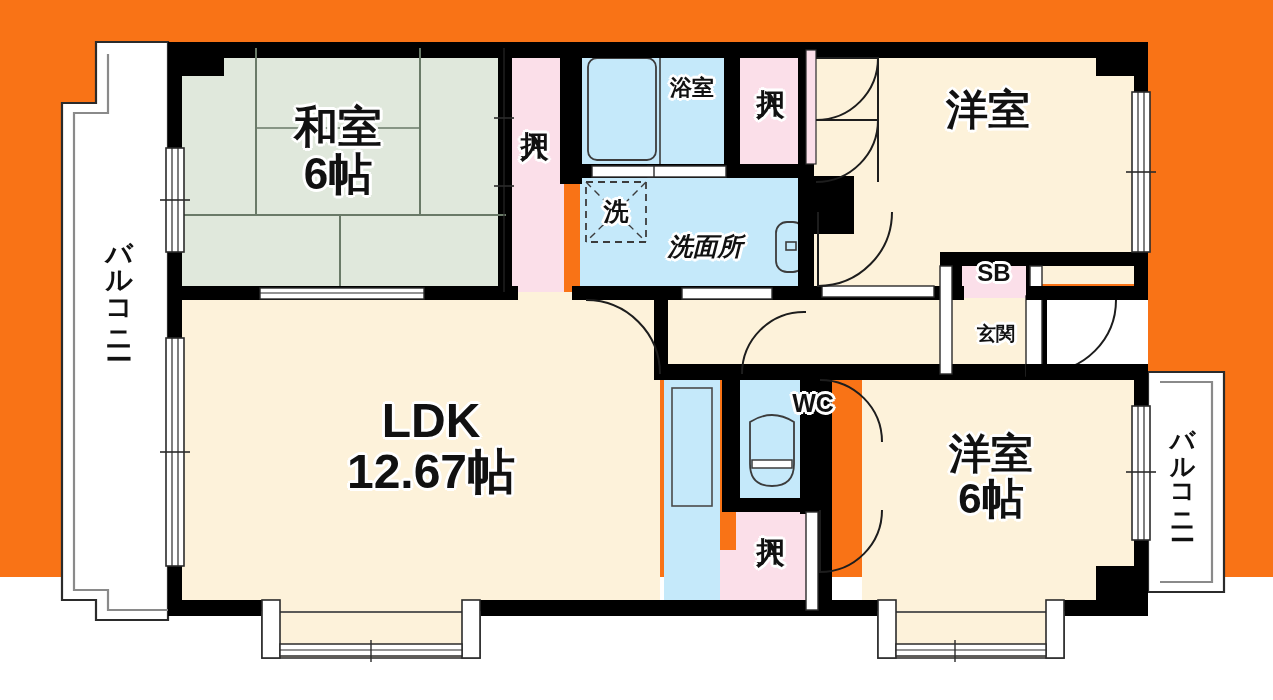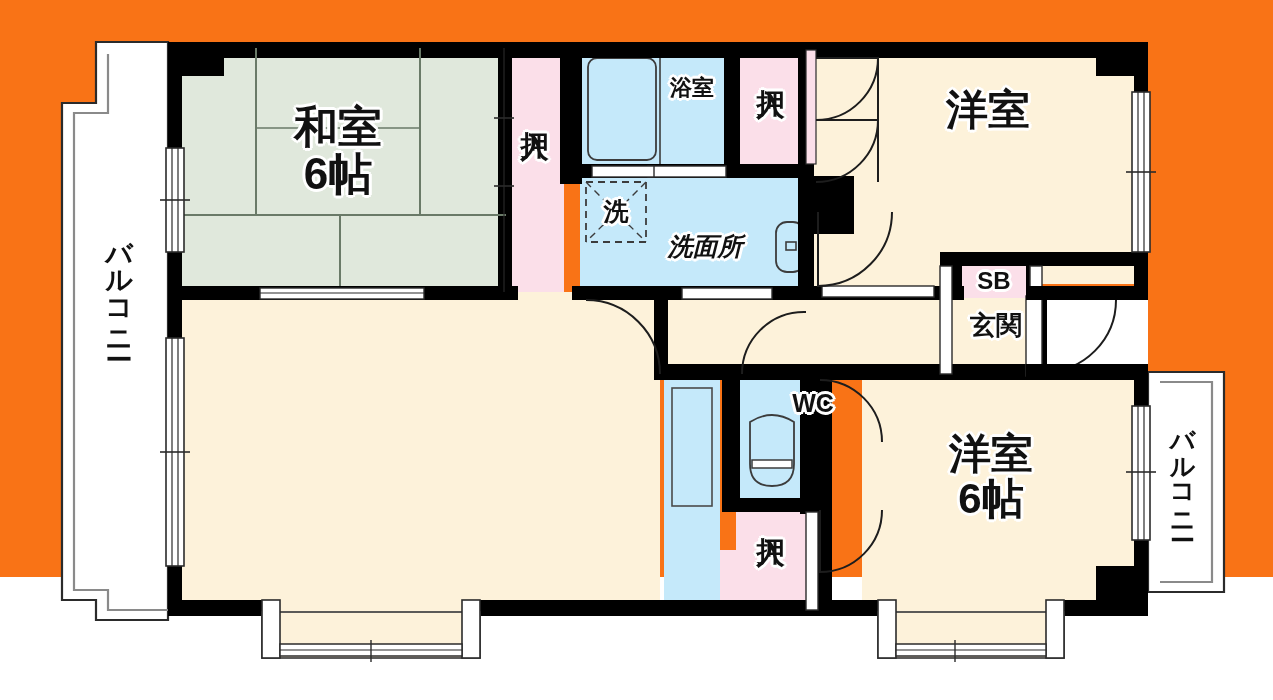--- a/index.html
+++ b/index.html
@@ -279,41 +279,45 @@
   <rect x="1026" y="286" width="122" height="14" fill="#000000"></rect>
   <rect x="1026" y="364" width="122" height="16" fill="#000000"></rect>
 
 </svg>
 
 <div class="lbl" style="left:248px;top:104px;width:180px;font-size:44px;">
   <div>和室</div>
   <div>6帖</div>
 </div>
 
+<div class="lbl" style="left:306px;top:396px;width:250px;font-size:48px;">
+  <div>LDK</div>
+  <div>12.67帖</div>
+</div>
 
 <div class="lbl" style="left:898px;top:88px;width:180px;font-size:42px;">
   <div>洋室</div>
 </div>
 
 <div class="lbl" style="left:906px;top:432px;width:170px;font-size:42px;">
   <div>洋室</div>
   <div>6帖</div>
 </div>
 
 <div class="lbl" style="left:652px;top:76px;width:80px;font-size:22px;">浴室</div>
 
 <div class="lbl" style="left:650px;top:233px;width:110px;font-size:25px;font-style:italic;">洗面所</div>
 
 <div class="lbl" style="left:596px;top:198px;width:40px;font-size:25px;">洗</div>
 
 <div class="lbl" style="left:782px;top:390px;width:62px;font-size:25px;">WC</div>
 
-<div class="lbl" style="left:962px;top:312px;width:68px;font-size:26px;">玄関</div>
-
-<div class="lbl" style="left:963px;top:268px;width:62px;font-size:24px;">SB</div>
+<div class="lbl" style="left:962px;top:324px;width:68px;font-size:19px;">玄関</div>
+
+<div class="lbl" style="left:963px;top:260px;width:62px;font-size:24px;">SB</div>
 
 <div class="lbl vert" style="left:520px;top:110px;font-size:28px;">押入</div>
 
 <div class="lbl vert" style="left:756px;top:68px;font-size:28px;">押入</div>
 
 <div class="lbl vert" style="left:756px;top:516px;font-size:28px;">押入</div>
 
 <div class="lbl vert" style="left:105px;top:222px;font-size:27px;">バルコニー</div>
 
 <div class="lbl vert" style="left:1170px;top:412px;font-size:25px;">バルコニー</div>

